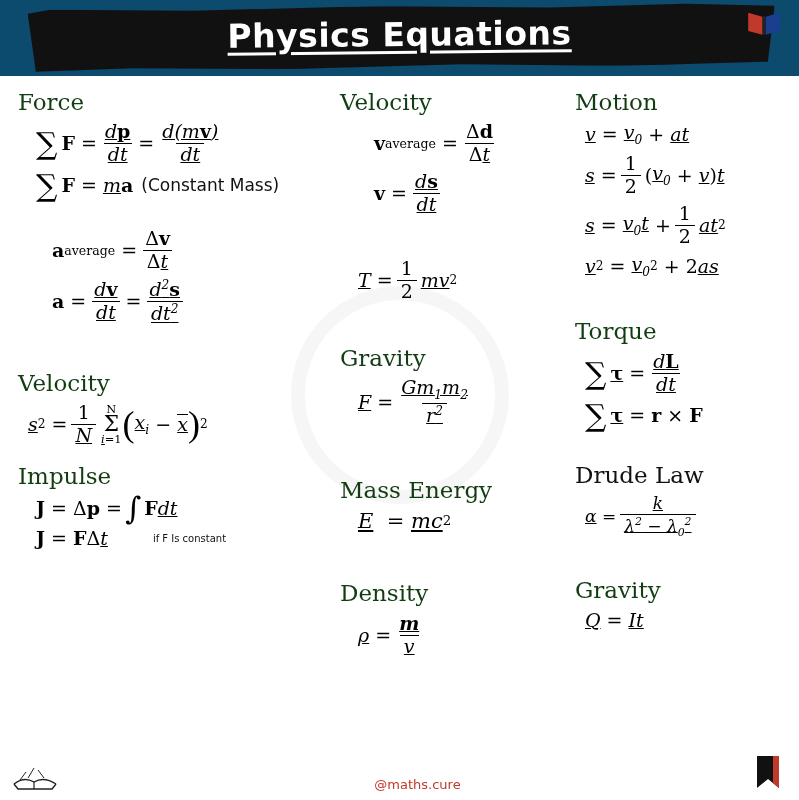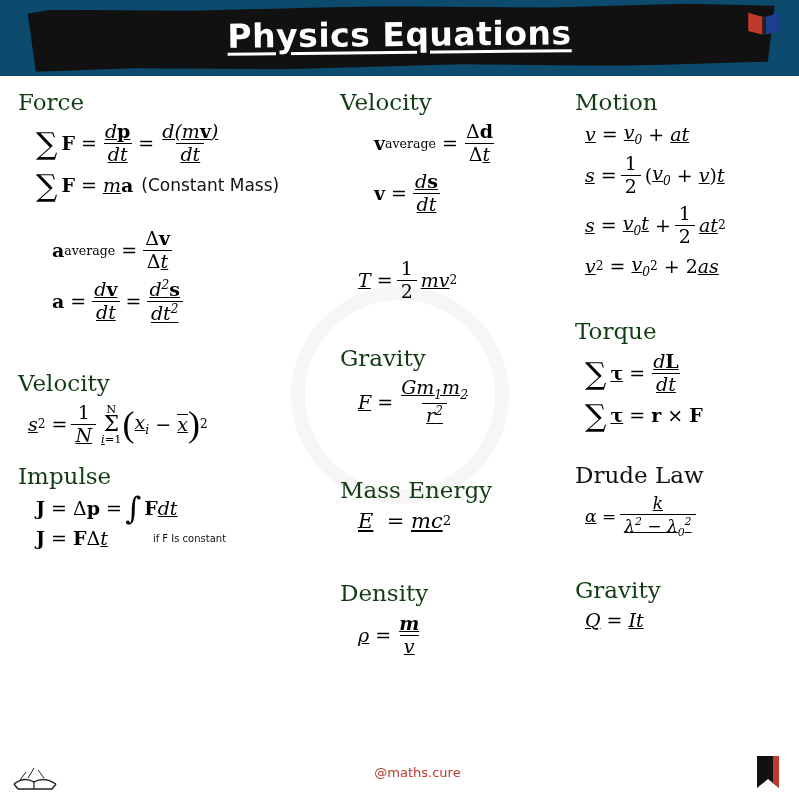--- a/index.html
+++ b/index.html
@@ -187,21 +187,21 @@
     position: absolute;
     right: 18px;
     bottom: 10px;
     width: 26px;
     height: 36px;
   }
   .credit {
     position: absolute;
     left: 0;
     right: 0;
-    bottom: 20px;
+    bottom: 8px;
     text-align: center;
     font-family: "DejaVu Sans", sans-serif;
     font-size: 13px;
     color: #c0392b;
     margin-left: 36px;
   }
 </style>
 </head>
 <body>
 

